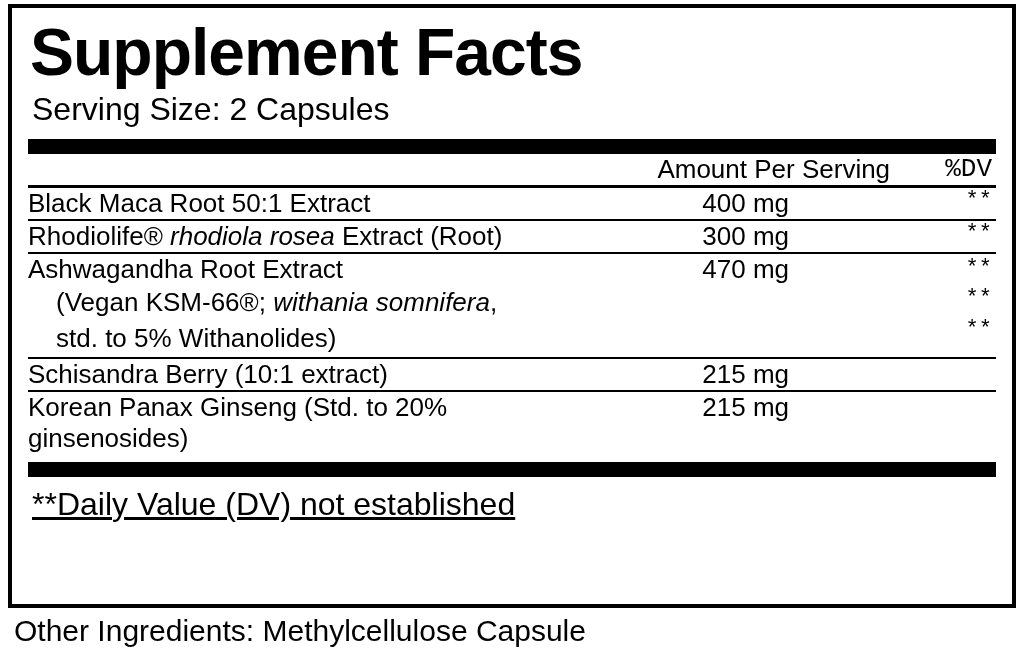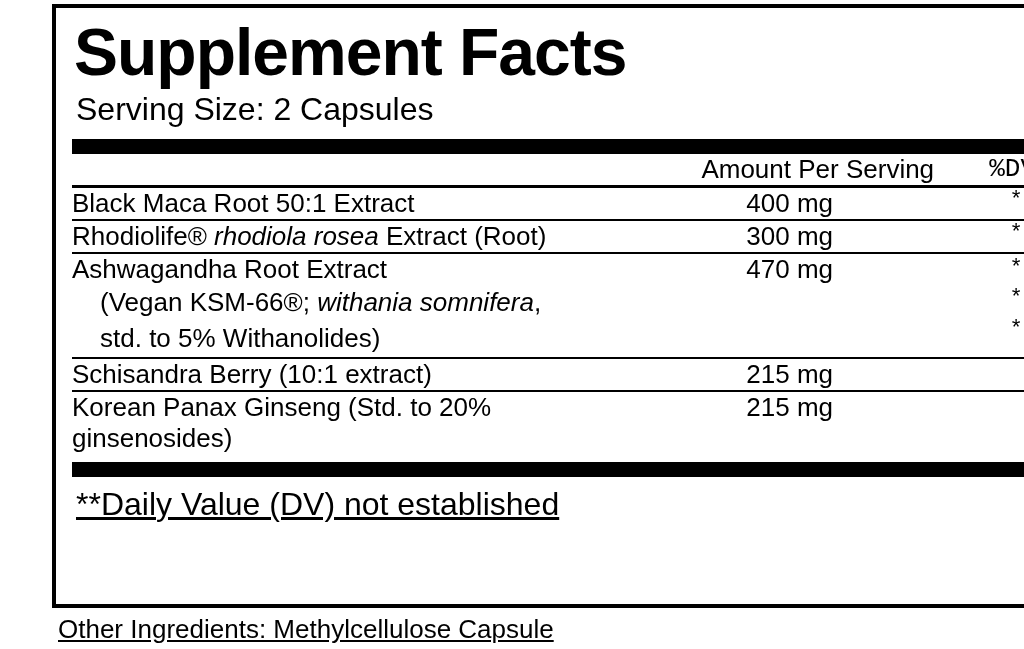--- a/index.html
+++ b/index.html
@@ -12,21 +12,20 @@
     height: 649px;
     font-family: "Liberation Sans", sans-serif;
     color: #000000;
     overflow: hidden;
   }
   .page {
     position: relative;
     width: 947px;
     height: 649px;
     box-sizing: border-box;
-    margin-left: 44px;
   }
   .panel {
     position: absolute;
     left: 8px;
     top: 4px;
     width: 1008px;
     height: 604px;
     border: 4px solid #000000;
     box-sizing: border-box;
     background: #ffffff;
@@ -125,23 +124,22 @@
   .footnote {
     font-size: 32px;
     margin: 9px 0 0 4px;
     white-space: nowrap;
     text-decoration: underline;
   }
   .other-ing {
     position: absolute;
     left: 14px;
     top: 614px;
-    font-size: 26px;
-    white-space: nowrap;
-    text-decoration: underline;
+    font-size: 30px;
+    white-space: nowrap;
   }
   em {
     font-style: italic;
   }
 </style>
 </head>
 <body>
 
 <div class="page">
 

